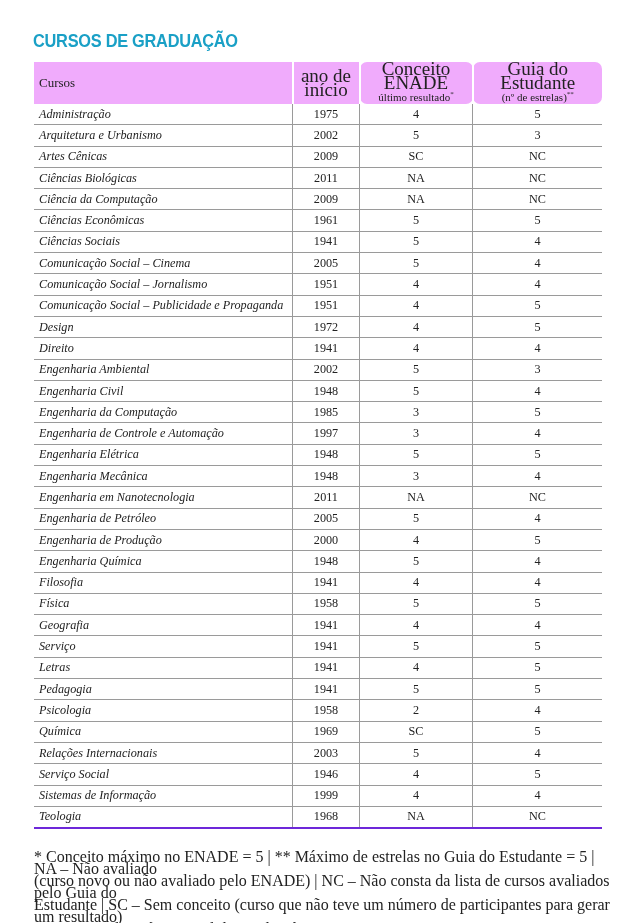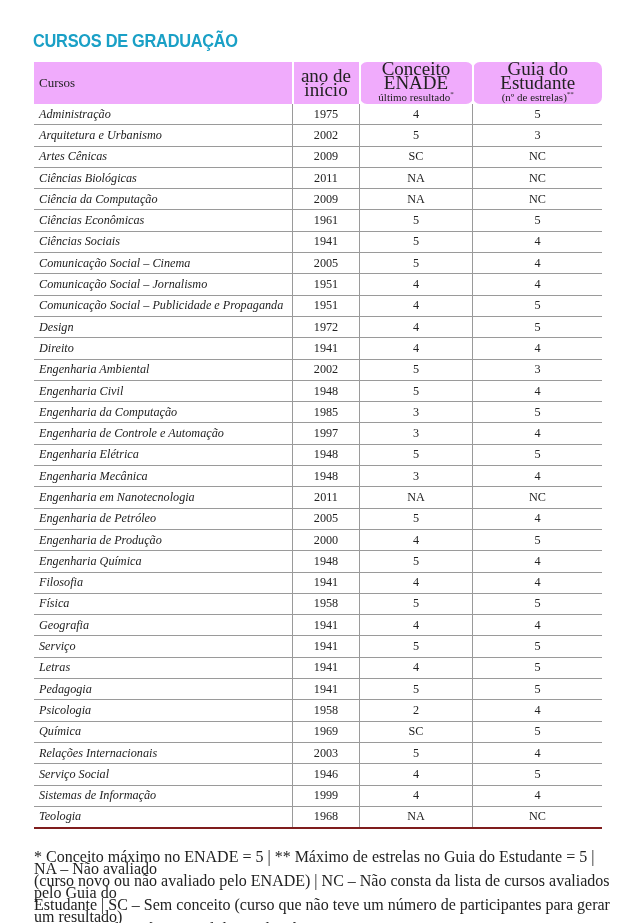--- a/index.html
+++ b/index.html
@@ -11,21 +11,21 @@
     th.c1 { text-align: center; font-size: 13px; border-left: 2px solid #fff; }
     th.c2, th.c3 { text-align: center; border-left: 2px solid #fff; border-radius: 7px; }
     th .line1 { font-size: 19px; display: block; }
     th .line2 { font-size: 11px; display: block; font-family: Liberation Serif, serif; }
     th sup { font-size: 7px; vertical-align: super; line-height: 0; }
     td { height: 20.3px; padding: 0; border-bottom: 1.5px solid #9a9a9a; line-height: 19px; }
     td.c0 { text-align: left; padding-left: 5px; width: 253px; font-style: italic; }
     td.c1 { text-align: center; width: 66px; border-left: 1.5px solid #9a9a9a; }
     td.c2 { text-align: center; width: 112px; border-left: 1.5px solid #9a9a9a; }
     td.c3 { text-align: center; border-left: 1.5px solid #9a9a9a; }
-    tr.last td { border-bottom: 2px solid #7f1d1d; }
+    tr.last td { border-bottom: 2px solid #6d28d9; }
     .footnote { position: absolute; left: 34px; top: 851px; width: 580px; font-size: 16px; line-height: 12px; color: #222; }
   </style>
 </head>
 <body>
 
 <div class="title">CURSOS DE GRADUAÇÃO</div>
 
 <table>
   <thead>
     <tr>

